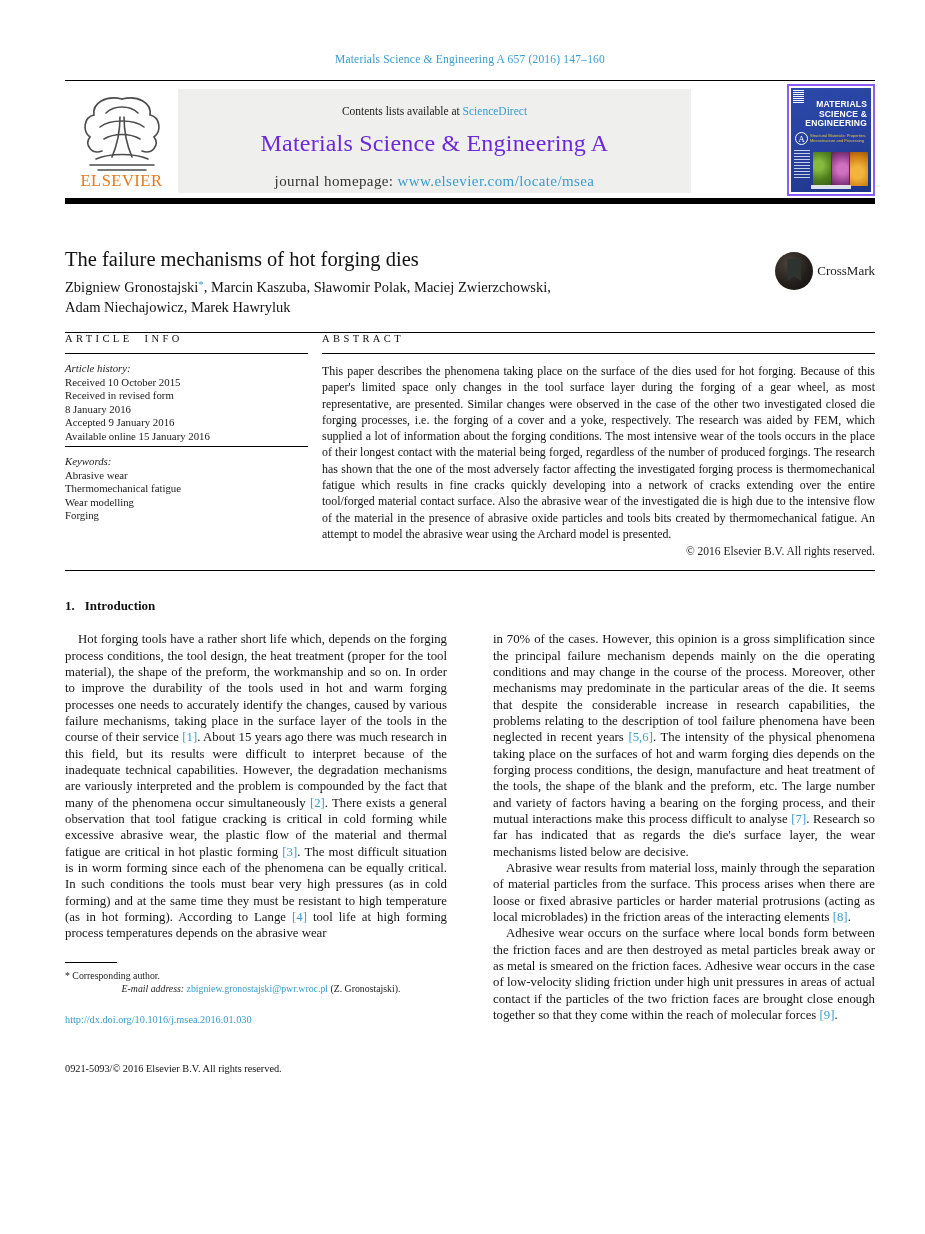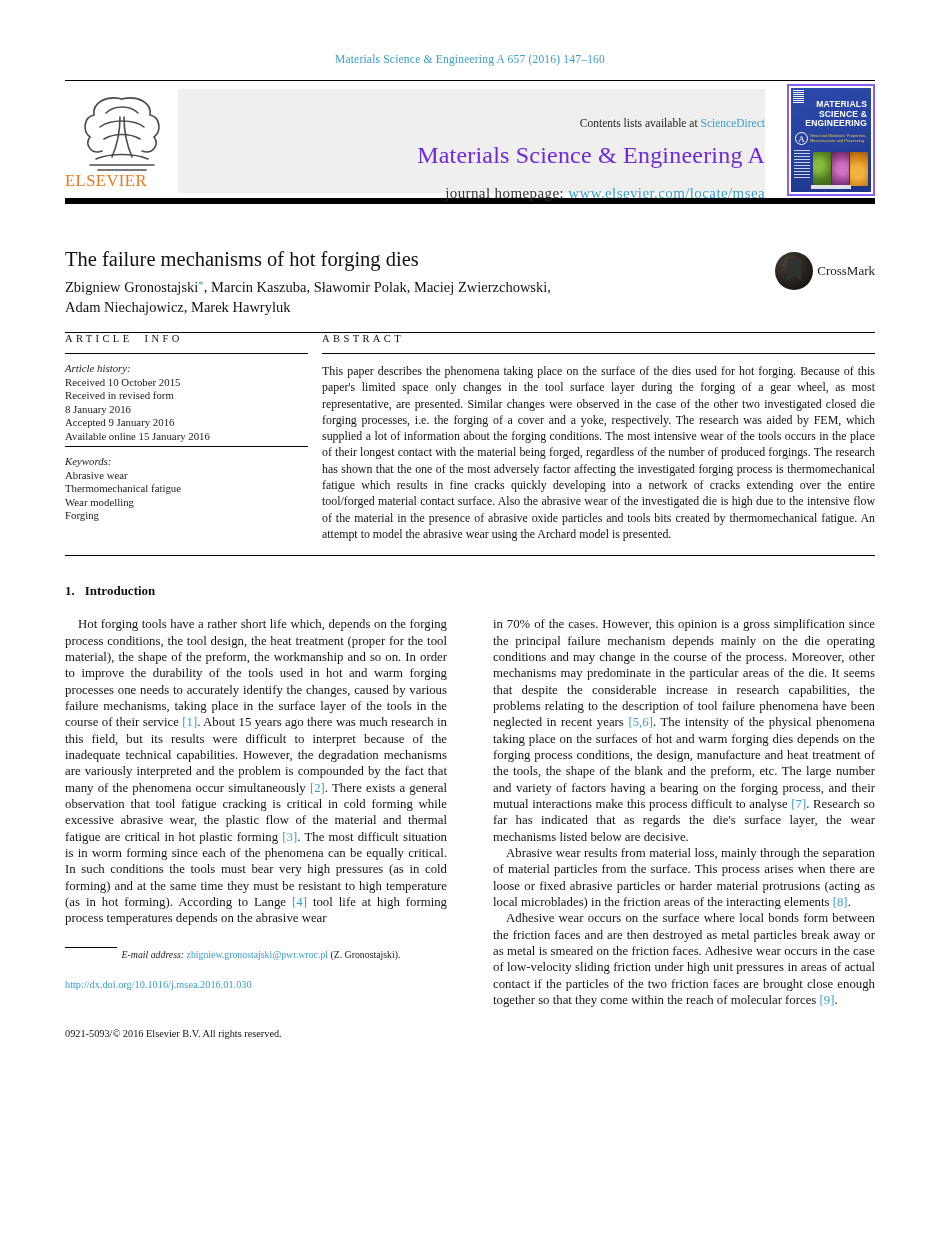--- a/index.html
+++ b/index.html
@@ -30,25 +30,25 @@
     letter-spacing:.2px;
   }
   .rule-thin{border-top:1px solid #000; margin-top:15px;}
   
   .header-row{display:flex; margin-top:8px; align-items:flex-start;}
   .pub-logo{width:113px; height:104px; position:relative; padding-top:4px;}
   .pub-logo svg{display:block; margin:0 auto;}
   .pub-logo .els-word{
     font-family:"Liberation Serif", serif;
     color:var(--elsevier-orange);
-    font-size:16.5px; letter-spacing:.5px; margin-top:-2px;
+    font-size:16.5px; letter-spacing:.5px; text-align:center; margin-top:-2px;
   }
   .graybox{
-    width:587px; height:104px; background:var(--header-bg);
-    text-align:right; padding-top:28px;
+    width:513px; height:104px; background:var(--header-bg);
+    text-align:center; padding-top:16px;
   }
   .contents-line{font-size:11.5px; color:#222;}
   .contents-line .sd{color:var(--link);}
   .journal-title{font-size:24px; color:#6d28d9; margin-top:13px; letter-spacing:.2px;}
   .homepage-line{
     font-family:Liberation Serif, serif;
     font-size:15px; color:#333; margin-top:16px; letter-spacing:.4px;
   }
   .homepage-line .url{color:var(--link);}
   .cover{
@@ -211,35 +211,37 @@
       <div class="info-line">Abrasive wear</div>
       <div class="info-line">Thermomechanical fatigue</div>
       <div class="info-line">Wear modelling</div>
       <div class="info-line">Forging</div>
     </div>
 
     <div class="abs-col">
       <div class="block-heading">ABSTRACT</div>
       <div class="heading-rule"></div>
       <div class="abs-text">This paper describes the phenomena taking place on the surface of the dies used for hot forging. Because of this paper's limited space only changes in the tool surface layer during the forging of a gear wheel, as most representative, are presented. Similar changes were observed in the case of the other two investigated closed die forging processes, i.e. the forging of a cover and a yoke, respectively. The research was aided by FEM, which supplied a lot of information about the forging conditions. The most intensive wear of the tools occurs in the place of their longest contact with the material being forged, regardless of the number of produced forgings. The research has shown that the one of the most adversely factor affecting the investigated forging process is thermomechanical fatigue which results in fine cracks quickly developing into a network of cracks extending over the entire tool/forged material contact surface. Also the abrasive wear of the investigated die is high due to the intensive flow of the material in the presence of abrasive oxide particles and tools bits created by thermomechanical fatigue. An attempt to model the abrasive wear using the Archard model is presented.</div>
+      <div class="abs-copyright">© 2016 Elsevier B.V. All rights reserved.</div>
     </div>
   </div>
 
   <div class="section-rule"></div>
 
   <div class="intro-heading">
     <span class="num">1.</span><span>Introduction</span>
   </div>
 
   <div class="cols">
     <div class="col">
       <p class="body-p indent">Hot forging tools have a rather short life which, depends on the forging process conditions, the tool design, the heat treatment (proper for the tool material), the shape of the preform, the workmanship and so on. In order to improve the durability of the tools used in hot and warm forging processes one needs to accurately identify the changes, caused by various failure mechanisms, taking place in the surface layer of the tools in the course of their service <span class="ref">[1]</span>. About 15 years ago there was much research in this field, but its results were difficult to interpret because of the inadequate technical capabilities. However, the degradation mechanisms are variously interpreted and the problem is compounded by the fact that many of the phenomena occur simultaneously <span class="ref">[2]</span>. There exists a general observation that tool fatigue cracking is critical in cold forming while excessive abrasive wear, the plastic flow of the material and thermal fatigue are critical in hot plastic forming <span class="ref">[3]</span>. The most difficult situation is in worm forming since each of the phenomena can be equally critical. In such conditions the tools must bear very high pressures (as in cold forming) and at the same time they must be resistant to high temperature (as in hot forming). According to Lange <span class="ref">[4]</span> tool life at high forming process temperatures depends on the abrasive wear</p>
 
       <div class="footnote">
         <div class="footnote-rule"></div>
+        <div class="fn-line">* Corresponding author.</div>
         <div class="fn-line2">
           <span class="fn-email-label">E-mail address:</span>
           <span class="fn-email">zbigniew.gronostajski@pwr.wroc.pl</span>
           <span>(Z. Gronostajski).</span>
         </div>
       </div>
 
       <div class="doi-block">
         <div class="doi-link">http://dx.doi.org/10.1016/j.msea.2016.01.030</div>
         <div class="issn-line">0921-5093/© 2016 Elsevier B.V. All rights reserved.</div>

